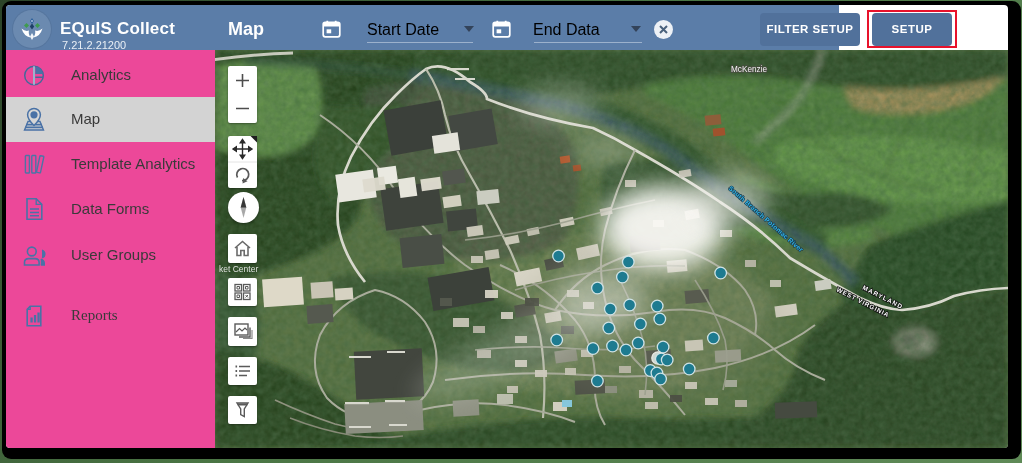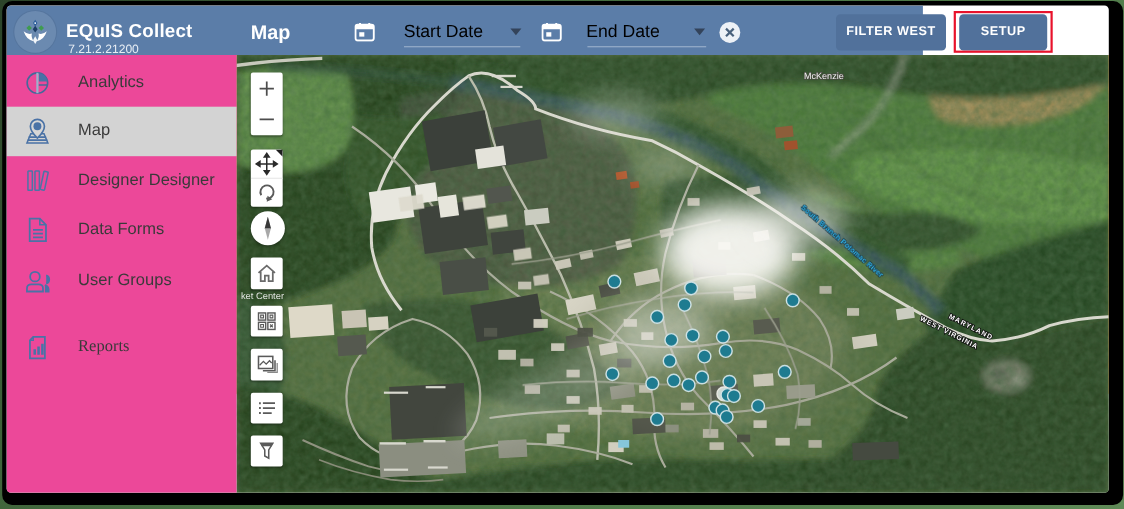--- a/index.html
+++ b/index.html
@@ -18,21 +18,21 @@
   .xbtn { position:absolute; left:648px; top:15px; width:19px; height:19px; border-radius:50%; background:#edf1f6; }
   .hbtn { position:absolute; top:8px; height:33px; background:#51719b; border-radius:4px; color:#fff; font-size:11.5px; font-weight:bold; letter-spacing:0.5px; text-align:center; line-height:33px; }
   .redbox { position:absolute; left:861px; top:5px; width:90px; height:38px; border:2.5px solid #e8122b; }
   .kebab { position:absolute; left:984px; top:17.5px; width:5px; }
   .kebab div { width:4.4px; height:4.4px; border-radius:50%; background:#fff; margin-bottom:1.5px; }
   .sidebar { position:absolute; left:0; top:45px; width:209px; height:398px; background:#ec4899; }
   .mitem { position:absolute; left:0; width:209px; height:45px; }
   .mitem.sel { background:#d3d3d3; }
   .mlabel { position:absolute; left:65px; top:13px; font-size:15px; color:#3a3a3a; }
   .micon { position:absolute; left:15px; top:9px; }
-  .maparea { position:absolute; left:209px; top:45px; width:793px; height:308px; background:#f97316; }
+  .maparea { position:absolute; left:209px; top:45px; width:793px; height:308px; background:#3b82f6; }
   .ctrl { position:absolute; background:#fff; border-radius:2px; box-shadow:0 1px 2px rgba(0,0,0,0.35); }
 </style>
 </head>
 <body>
   <div class="frame"></div>
   <div class="app">
     <div class="maparea" id="maparea">
 <svg width="793" height="398" viewBox="0 0 793 398">
 <defs>
   <filter id="b3" x="-30%" y="-30%" width="160%" height="160%">
@@ -378,29 +378,29 @@
       </svg>
       <svg style="position:absolute; left:486px; top:15px;" width="19" height="18" viewBox="0 0 19 18">
         <rect x="1.2" y="2.4" width="16.6" height="14.4" rx="2" fill="none" stroke="#fff" stroke-width="1.7"></rect>
         <path d="M1.2,4.5 Q1.2,2.4 3.2,2.4 H15.8 Q17.8,2.4 17.8,4.5 V6.6 H1.2 Z" fill="#fff"></path>
         <path d="M5.3,0.8 V3.2 M13.7,0.8 V3.2" stroke="#fff" stroke-width="1.8"></path>
         <rect x="4.6" y="9.3" width="4.6" height="4" fill="#fff"></rect>
       </svg>
       <div class="datelbl" style="left:361px;">Start Date</div>
       <div class="tri" style="left:458px; top:21px;"></div>
       <div class="dateline" style="left:361px; width:106px;"></div>
-      <div class="datelbl" style="left:527px;">End Date</div>
+      <div class="datelbl" style="left:527px;">End Data</div>
       <div class="tri" style="left:625px; top:21px;"></div>
       <div class="dateline" style="left:528px; width:108px;"></div>
       <div class="xbtn">
         <svg width="19" height="19" viewBox="0 0 19 19">
           <path d="M6,6 L13,13 M13,6 L6,13" stroke="#49617c" stroke-width="2"></path>
         </svg>
       </div>
-      <div class="hbtn" style="left:754px; width:100px;">FILTER WEST</div>
+      <div class="hbtn" style="left:754px; width:100px;">FILTER SETUP</div>
       <div class="hbtn" style="left:866px; width:80px;">SETUP</div>
       <div class="redbox"></div>
       <div class="kebab">
         <div></div>
         <div></div>
         <div></div>
       </div>
     </div>
     <div class="sidebar">
       <div class="mitem" style="top:3px;">
@@ -422,21 +422,21 @@
         <div class="mlabel">Map</div>
       </div>
       <div class="mitem" style="top:92px;">
         <svg class="micon" width="26" height="26" viewBox="0 0 26 26">
           <g fill="none" stroke="#4d74a6" stroke-width="1.4">
             <rect x="4.4" y="4.5" width="4" height="17.5" rx="0.6"></rect>
             <rect x="10.8" y="4.5" width="4" height="17.5" rx="0.6"></rect>
             <rect x="17.2" y="4.8" width="4" height="17" rx="0.6" transform="rotate(12 19.2 13.3)"></rect>
           </g>
         </svg>
-        <div class="mlabel">Designer Designer</div>
+        <div class="mlabel">Template Analytics</div>
       </div>
       <div class="mitem" style="top:183px;">
         <svg class="micon" width="26" height="26" viewBox="0 0 26 26">
           <path d="M21,8.2 a4,4 0 0 1 0,7.6 M19.8,17.2 q3.4,0.9 3.4,4 V23 h-3.4" fill="#4a72a6" stroke="#4a72a6" stroke-width="1.6"></path>
           <circle cx="10.8" cy="9.5" r="4.4" fill="none" stroke="#4a72a6" stroke-width="1.6"></circle>
           <path d="M3.5,23 V20.3 Q3.5,16.6 7.6,16.6 H14 Q18.1,16.6 18.1,20.3 V23 Z" fill="none" stroke="#4a72a6" stroke-width="1.6"></path>
         </svg>
         <div class="mlabel">User Groups</div>
       </div>
       <div class="mitem" style="top:137px;">

